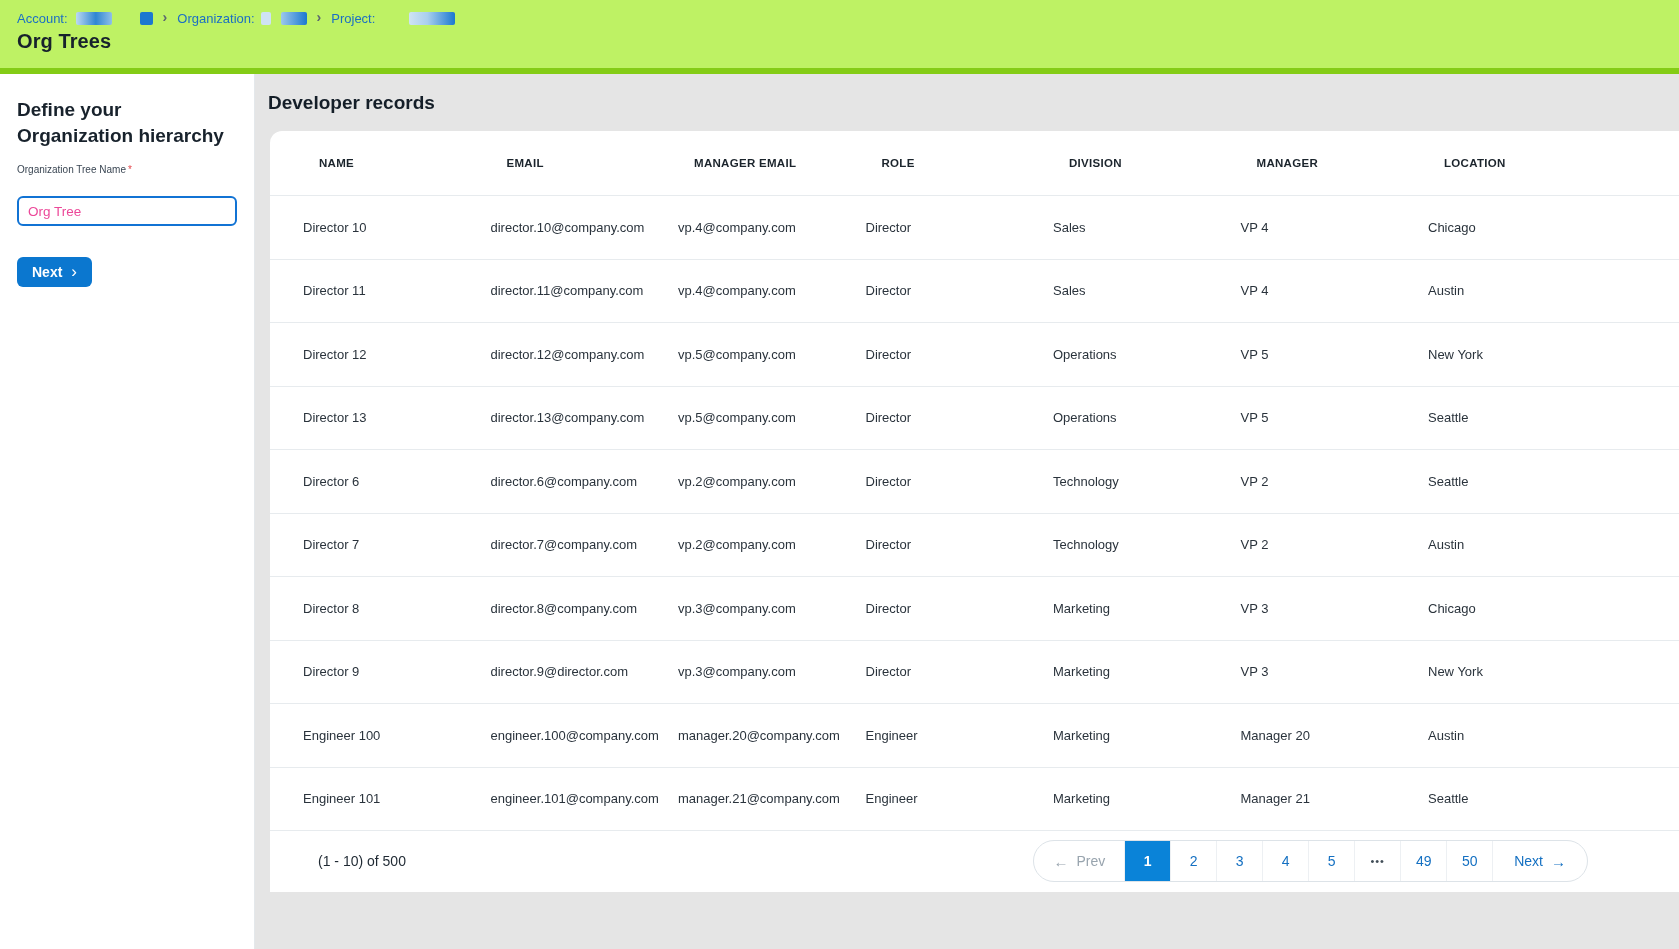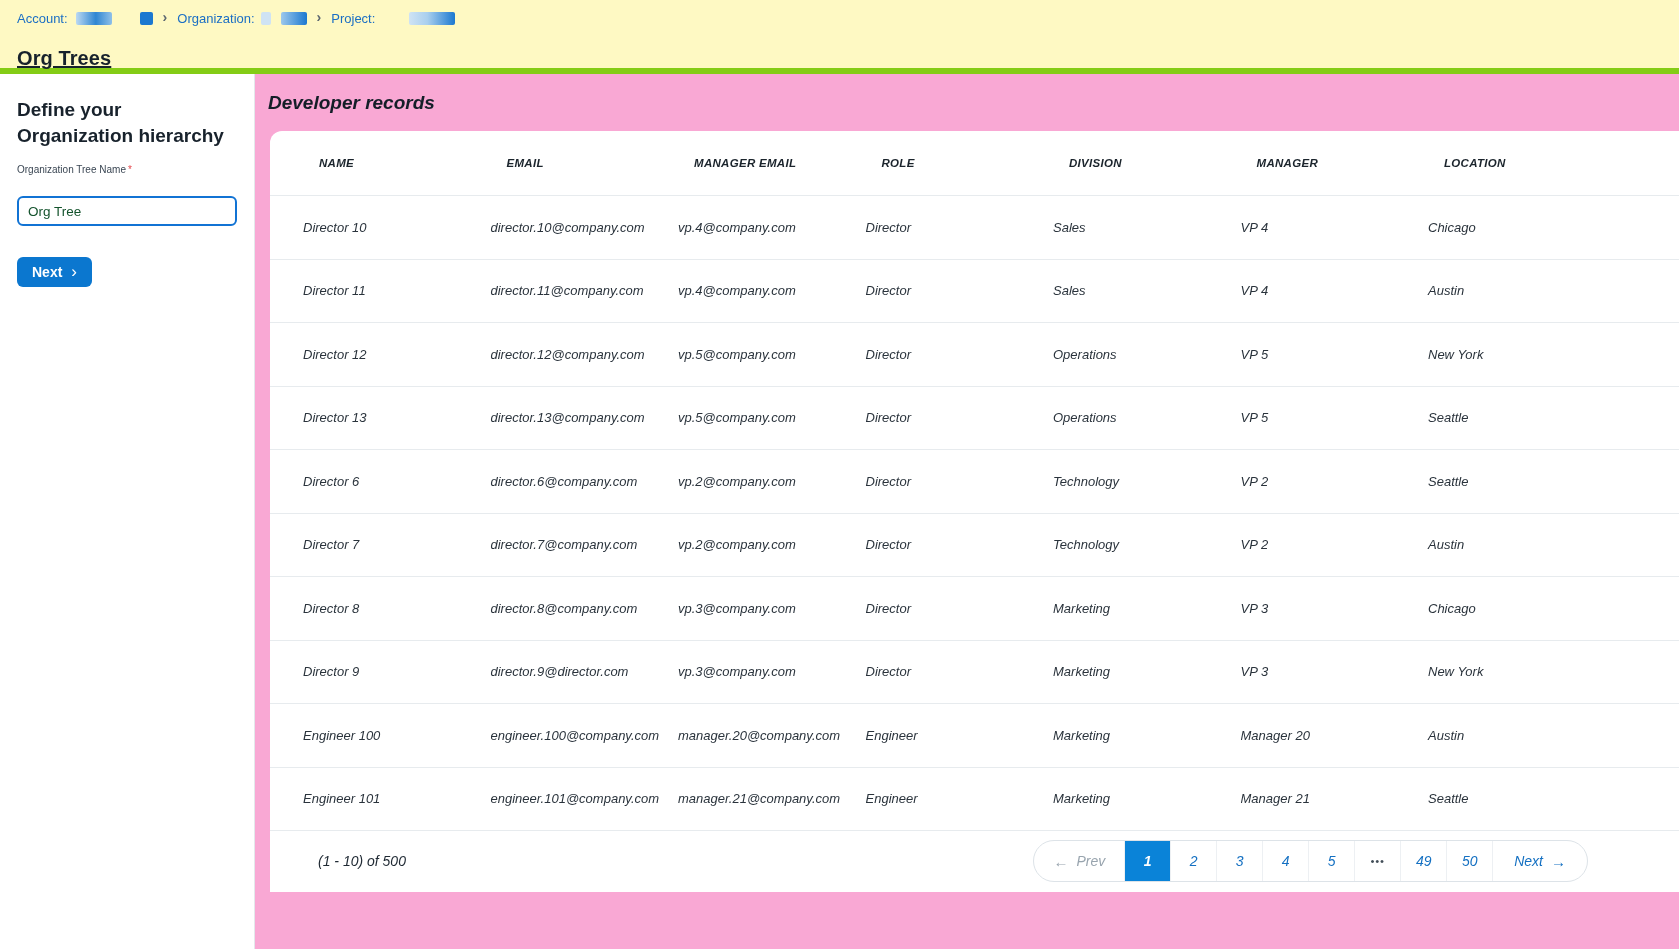--- a/index.html
+++ b/index.html
@@ -4,55 +4,55 @@
 <style>
   * { box-sizing: border-box; margin: 0; padding: 0; }
   html, body { width: 1679px; height: 949px; overflow: hidden; }
   body {
     font-family: "Liberation Sans", sans-serif;
     background: #ffffff;
     color: #1f2933;
   }
 
   
-  .top-header { height: 68px; background: #fef9c3; padding: 10px 0 0 17px; }
+  .top-header { height: 68px; background: #bef264; padding: 10px 0 0 17px; }
   .breadcrumb { display: flex; align-items: center; gap: 7px; font-size: 13px; height: 16px; }
   .crumb { display: flex; align-items: center; gap: 6px; color: #1b6fc4; text-decoration: none; cursor: pointer; }
   .crumb-sep { color: #5c6770; font-size: 14px; line-height: 1; padding: 0 3px; font-weight: 600; transform: translateY(-1px); }
   .redacted { display: inline-block; height: 13px; border-radius: 2px; }
   .redact-a1 { width: 36px; background: linear-gradient(90deg,#bcd9f2,#2f86d2 55%,#8fc0e8); margin-left: 2px; }
   .redact-a2 { width: 13px; background: #1b78d0; margin-left: 22px; }
   .redact-b1 { width: 10px; background: #cfe3f4; }
   .redact-b2 { width: 26px; background: linear-gradient(90deg,#9cc8ec,#1b78d0); margin-left: 4px; }
   .redact-c1 { width: 46px; background: linear-gradient(90deg,#cfe3f4,#a9cfee 40%,#1b78d0); margin-left: 28px; }
-  .page-title { font-size: 20px; font-weight: 600; color: #17222c; margin-top: 21px; letter-spacing: 0.1px; text-decoration: underline; }
+  .page-title { font-size: 20px; font-weight: 600; color: #17222c; margin-top: 4px; letter-spacing: 0.1px; }
 
   
   .layout { display: flex; height: 881px; border-top: 6px solid #84cc16; }
 
   
   .sidebar { width: 255px; min-width: 255px; background: #fff; border-right: 1px solid #e4e8eb; padding: 23px 17px 0 17px; }
   .sidebar-heading { font-size: 19px; line-height: 26px; font-weight: 700; color: #18222c; margin-bottom: 15px; }
   .field-label { font-size: 10px; color: #3a4653; margin-bottom: 21px; }
   .required { color: #e5484d; margin-left: 2px; }
   .tree-name-input {
     width: 100%; height: 30px; border: 2px solid #1173d4; border-radius: 6px;
-    padding: 0 9px; font-size: 13.5px; color: #14532d; outline: none;
+    padding: 0 9px; font-size: 13.5px; color: #ec4899; outline: none;
     font-family: "Liberation Sans", sans-serif; background: #fff;
   }
   .next-button {
     margin-top: 31px; height: 30px; display: inline-flex; align-items: center; gap: 9px;
     background: #0b77cf; color: #fff; border: none; border-radius: 6px;
     padding: 0 15px; font-size: 14px; font-weight: 700; cursor: pointer;
     font-family: "Liberation Sans", sans-serif;
   }
   .next-button .chev { font-size: 17px; font-weight: 400; line-height: 1; transform: translateY(-1px); }
 
   
-  .main { flex: 1; background: #f9a8d4; padding: 18px 0 0 13px; overflow: hidden; font-style: italic; }
+  .main { flex: 1; background: #e5e5e5; padding: 18px 0 0 13px; overflow: hidden; }
   .main-heading { font-size: 19px; font-weight: 700; color: #141e28; margin-bottom: 17px; }
   .card {
     margin-left: 2px; width: 1620px; height: 761px; background: #fff;
     border-radius: 12px 0 0 0;
   }
 
   
   .thead { display: flex; align-items: center; height: 65px; padding-left: 33px; border-bottom: 1px solid #e7ebee; }
   .th { width: 187.5px; flex: none; font-size: 11.5px; font-weight: 700; color: #1b242c; letter-spacing: 0.3px; padding-left: 16px; }
   .trow { display: flex; align-items: center; height: 63.5px; padding-left: 33px; border-bottom: 1px solid #e7ebee; }

